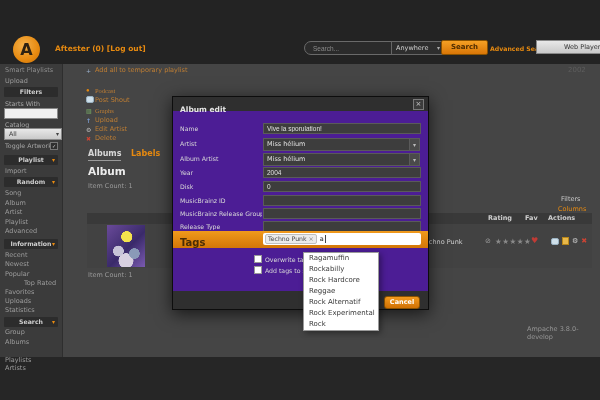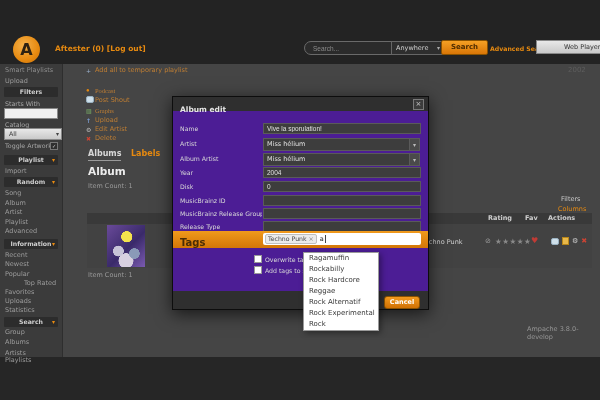--- a/index.html
+++ b/index.html
@@ -213,21 +213,21 @@
     <div class="abs s-item" style="top:224px;">Favorites</div>
     <div class="abs s-item" style="top:233px;">Uploads</div>
     <div class="abs s-item" style="top:242px;">Statistics</div>
 
     <div class="abs s-bar" style="top:253px;">
       <span class="t">Search</span>
       <span class="ar">▾</span>
       </div>
     <div class="abs s-item" style="top:264px;">Group</div>
     <div class="abs s-item" style="top:274px;">Albums</div>
-    <div class="abs s-item" style="top:285px;">Artists</div>
+    <div class="abs s-item" style="top:300px;">Artists</div>
     <div class="abs s-item" style="top:292px;">Playlists</div>
   </div>
 
   <div class="abs modal">
     <div class="abs m-title">
       <span class="t">Album edit</span>
     </div>
     <div class="abs m-close">×</div>
 
     <div class="abs m-lbl" style="top:28px;">Name</div>

